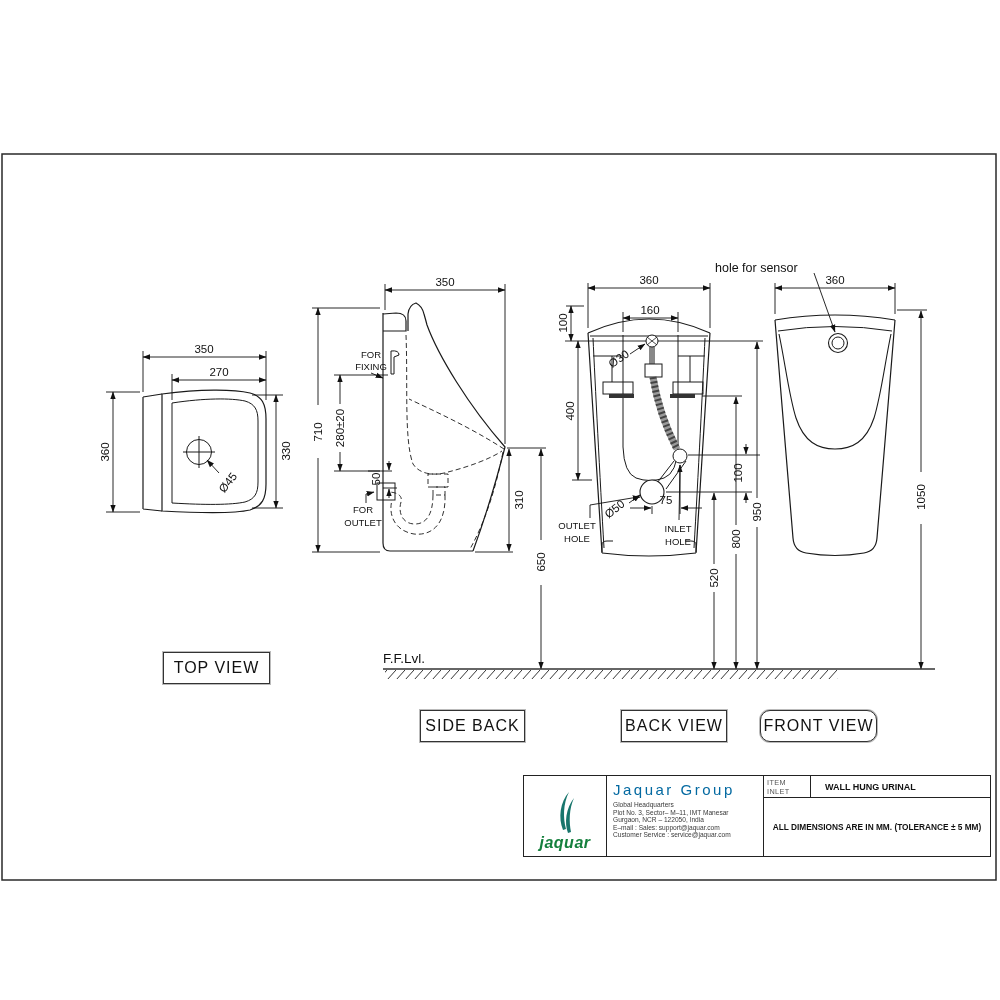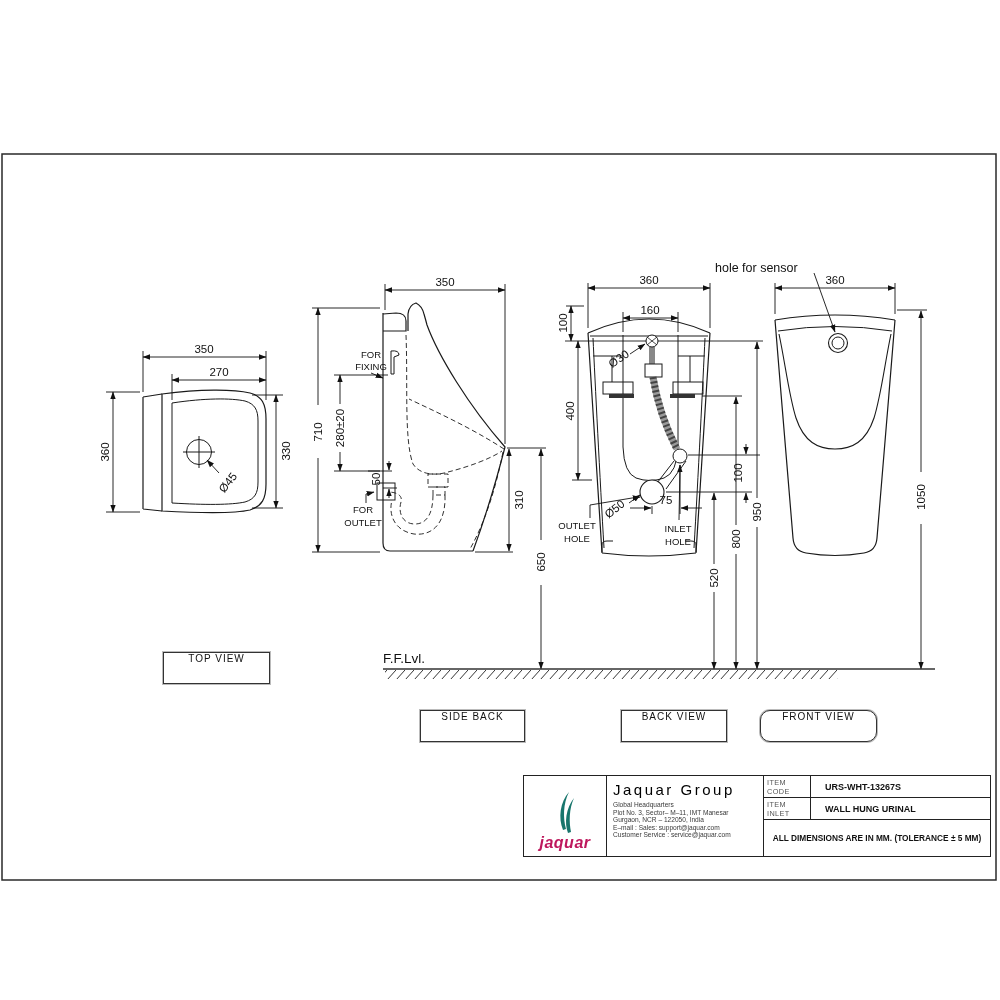--- a/index.html
+++ b/index.html
@@ -5,29 +5,29 @@
   html,body{margin:0;padding:0;background:#fff;}
   #stage{position:relative;width:1000px;height:1000px;background:#fff;overflow:hidden;
          font-family:"Liberation Sans",sans-serif;color:#1a1a1a;}
   #draw{position:absolute;left:0;top:0;}
   svg text{fill:#111;font-family:"Liberation Sans",sans-serif;}
   .dimt{font-size:11.5px;}
   .notet{font-size:9.5px;}
   .fft{font-size:13.5px;}
   .sensort{font-size:12.5px;}
   .vlabel{position:absolute;border:1.4px solid #333;box-shadow:0 0 0 1px #bbb;
-          display:flex;justify-content:center;
-          font-size:10px;letter-spacing:1px;background:#fff;color:#111;}
+          display:flex;align-items:center;justify-content:center;
+          font-size:16px;letter-spacing:1px;background:#fff;color:#111;}
   .tb{position:absolute;left:523px;top:775px;width:468px;height:82px;
       border:1.4px solid #222;display:flex;background:#fff;box-sizing:border-box;}
   .tb-logo{width:83px;border-right:1.2px solid #222;display:flex;flex-direction:column;
            align-items:center;justify-content:flex-end;padding-bottom:4px;box-sizing:border-box;}
   .logo-word{font-size:16px;font-weight:bold;font-style:italic;letter-spacing:.5px;}
   .tb-addr{width:157px;border-right:1.2px solid #222;padding:3px 0 0 6px;box-sizing:border-box;}
-  .company{font-size:15px;color:#000000;letter-spacing:2.5px;white-space:nowrap;margin:2px 0 3px 0;}
+  .company{font-size:15px;color:#0369a1;letter-spacing:2.5px;white-space:nowrap;margin:2px 0 3px 0;}
   .addr-line{font-size:6.6px;line-height:7.6px;color:#3a3a3a;white-space:nowrap;}
   .tb-right{flex:1;display:flex;flex-direction:column;}
   .tb-row{display:flex;height:22px;border-bottom:1.1px solid #222;box-sizing:border-box;}
   .tb-row .lab{width:47px;border-right:1.1px solid #222;display:flex;align-items:center;
                padding-left:3px;font-size:7.3px;color:#555;letter-spacing:.4px;box-sizing:border-box;}
   .tb-row .val{flex:1;display:flex;align-items:center;padding-left:14px;
                font-size:9px;font-weight:bold;color:#111;}
   .tb-tol{flex:1;display:flex;align-items:center;justify-content:center;
           font-size:8.3px;font-weight:bold;color:#111;}
 </style>
@@ -225,36 +225,32 @@
   <div class="vlabel" style="left:760px;top:710px;width:115px;height:30px;border-radius:10px;">
       <span>FRONT VIEW</span>
     </div>
 
   <div class="tb">
     <div class="tb-logo">
       <svg width="30" height="44" viewBox="0 0 30 44">
         <path d="M13,40 C8,28 10,12 19,2 C13,14 13,28 16,39 Z" fill="#17756c"></path>
         <path d="M18,43 C14,33 16,18 24,8 C19,19 19,32 21,42 Z" fill="#17756c"></path>
       </svg>
-      <div class="logo-word" style="color:#be185d">jaquar</div>
+      <div class="logo-word" style="color:#15803d">jaquar</div>
     </div>
     <div class="tb-addr">
       <div class="company">Jaquar Group</div>
       <div class="addr-line">Global Headquarters</div>
       <div class="addr-line">Plot No. 3, Sector– M–11, IMT Manesar</div>
       <div class="addr-line">Gurgaon, NCR – 122050, India</div>
       <div class="addr-line">E–mail : Sales: support@jaquar.com</div>
       <div class="addr-line">Customer Service : service@jaquar.com</div>
     </div>
     <div class="tb-right">
       <div class="tb-row">
-        <div class="lab">ITEM CODE</div>
-        <div class="val">URS-WHT-13267S</div>
-      </div>
-      <div class="tb-row">
         <div class="lab">ITEM INLET</div>
         <div class="val">WALL HUNG URINAL</div>
       </div>
       <div class="tb-tol">ALL DIMENSIONS ARE IN MM. (TOLERANCE ± 5 MM)</div>
     </div>
   </div>
 
 </div>
 
 </body></html>

